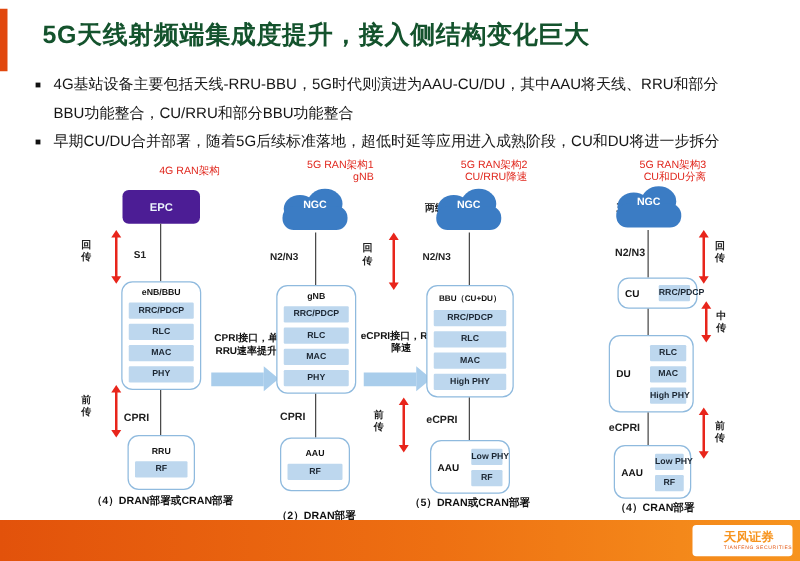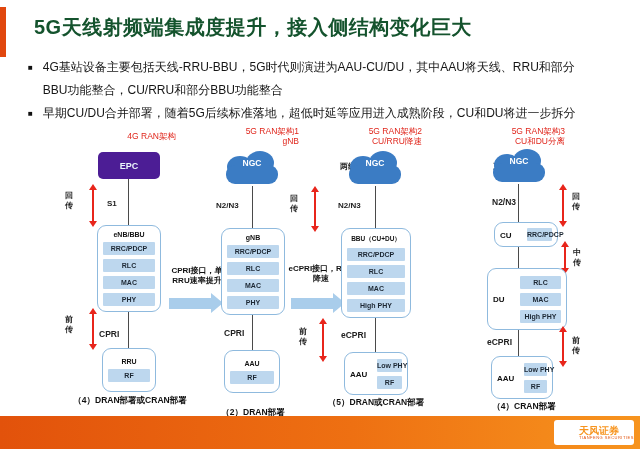--- a/index.html
+++ b/index.html
@@ -202,21 +202,21 @@
     <div class="varrow" style="left:562px;top:189px;height:33px;"></div>
 
     <div class="unit unit-side" style="left:494px;top:222px;width:64px;height:25px;">
       <span class="side-label">CU</span>
       <div class="layer">RRC/PDCP</div>
     </div>
     <div class="vline" style="left:518px;top:247px;height:21px;"></div>
     <div class="vtext" style="left:572px;top:248px;">中传</div>
     <div class="varrow" style="left:564px;top:246px;height:23px;"></div>
 
-    <div class="unit unit-side" style="left:487px;top:268px;width:80px;height:62px;">
+    <div class="unit unit-side" style="left:487px;top:268px;width:68px;height:62px;">
       <span class="side-label">DU</span>
       <div class="layer">RLC</div>
       <div class="layer">MAC</div>
       <div class="layer">High PHY</div>
     </div>
 
     <div class="vline" style="left:518px;top:330px;height:26px;"></div>
     <div class="d-label" style="left:487px;top:337px;font-size:8.5px;">eCPRI</div>
     <div class="vtext" style="left:571px;top:336px;">前传</div>
     <div class="varrow" style="left:562px;top:331px;height:31px;"></div>

